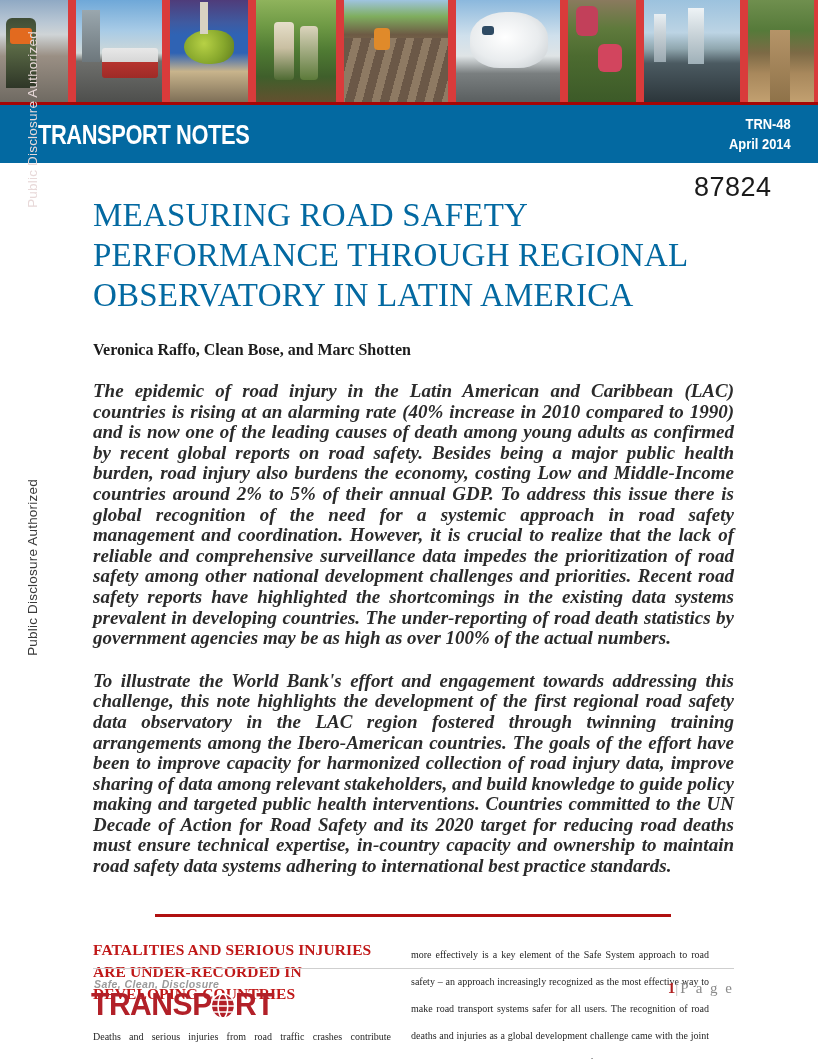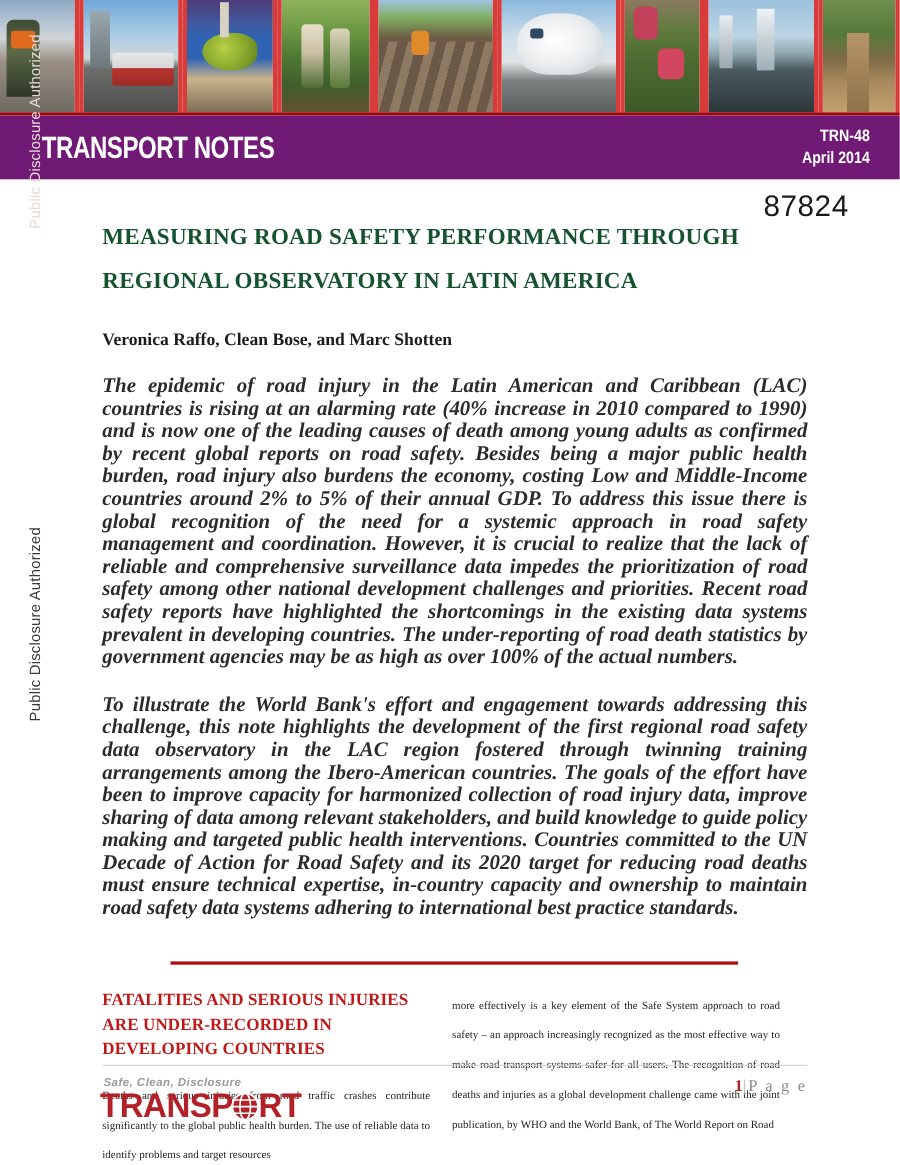--- a/index.html
+++ b/index.html
@@ -144,21 +144,21 @@
   }
   .p9::before{content:"";position:absolute;left:34%;top:30px;width:30%;height:75px;
     background:linear-gradient(180deg,#b59468,#8d7148);}
 
   
   .titlebar {
     position: absolute;
     left: 0; top: 105px;
     width: 818px;
     height: 58px;
-    background: #701a75;
+    background: #0369a1;
     z-index: 20;
   }
   .titlebar .brand {
     position: absolute;
     left: 38px; top: 14px;
     font-family: "Liberation Sans", sans-serif;
     font-weight: bold;
     font-size: 28px;
     letter-spacing: -0.5px;
     color: #ffffff;
@@ -194,24 +194,24 @@
     position: absolute;
     left: 0; top: 163px;
     width: 818px;
     z-index: 15;
   }
   .content { margin: 0 84px 0 93px; }
 
   h1.doc-title {
     margin: 32px 0 0 0;
     font-family: "Liberation Serif", serif;
-    font-size: 21px;
-    font-weight: bold;
+    font-size: 33px;
+    font-weight: normal;
     line-height: 40px;
-    color: #14532d;
+    color: #0369a1;
     letter-spacing: .2px;
   }
 
   .authors {
     margin: 26px 0 0 0;
     font-size: 16px;
     font-weight: bold;
     color: #1c1c1c;
   }
 

